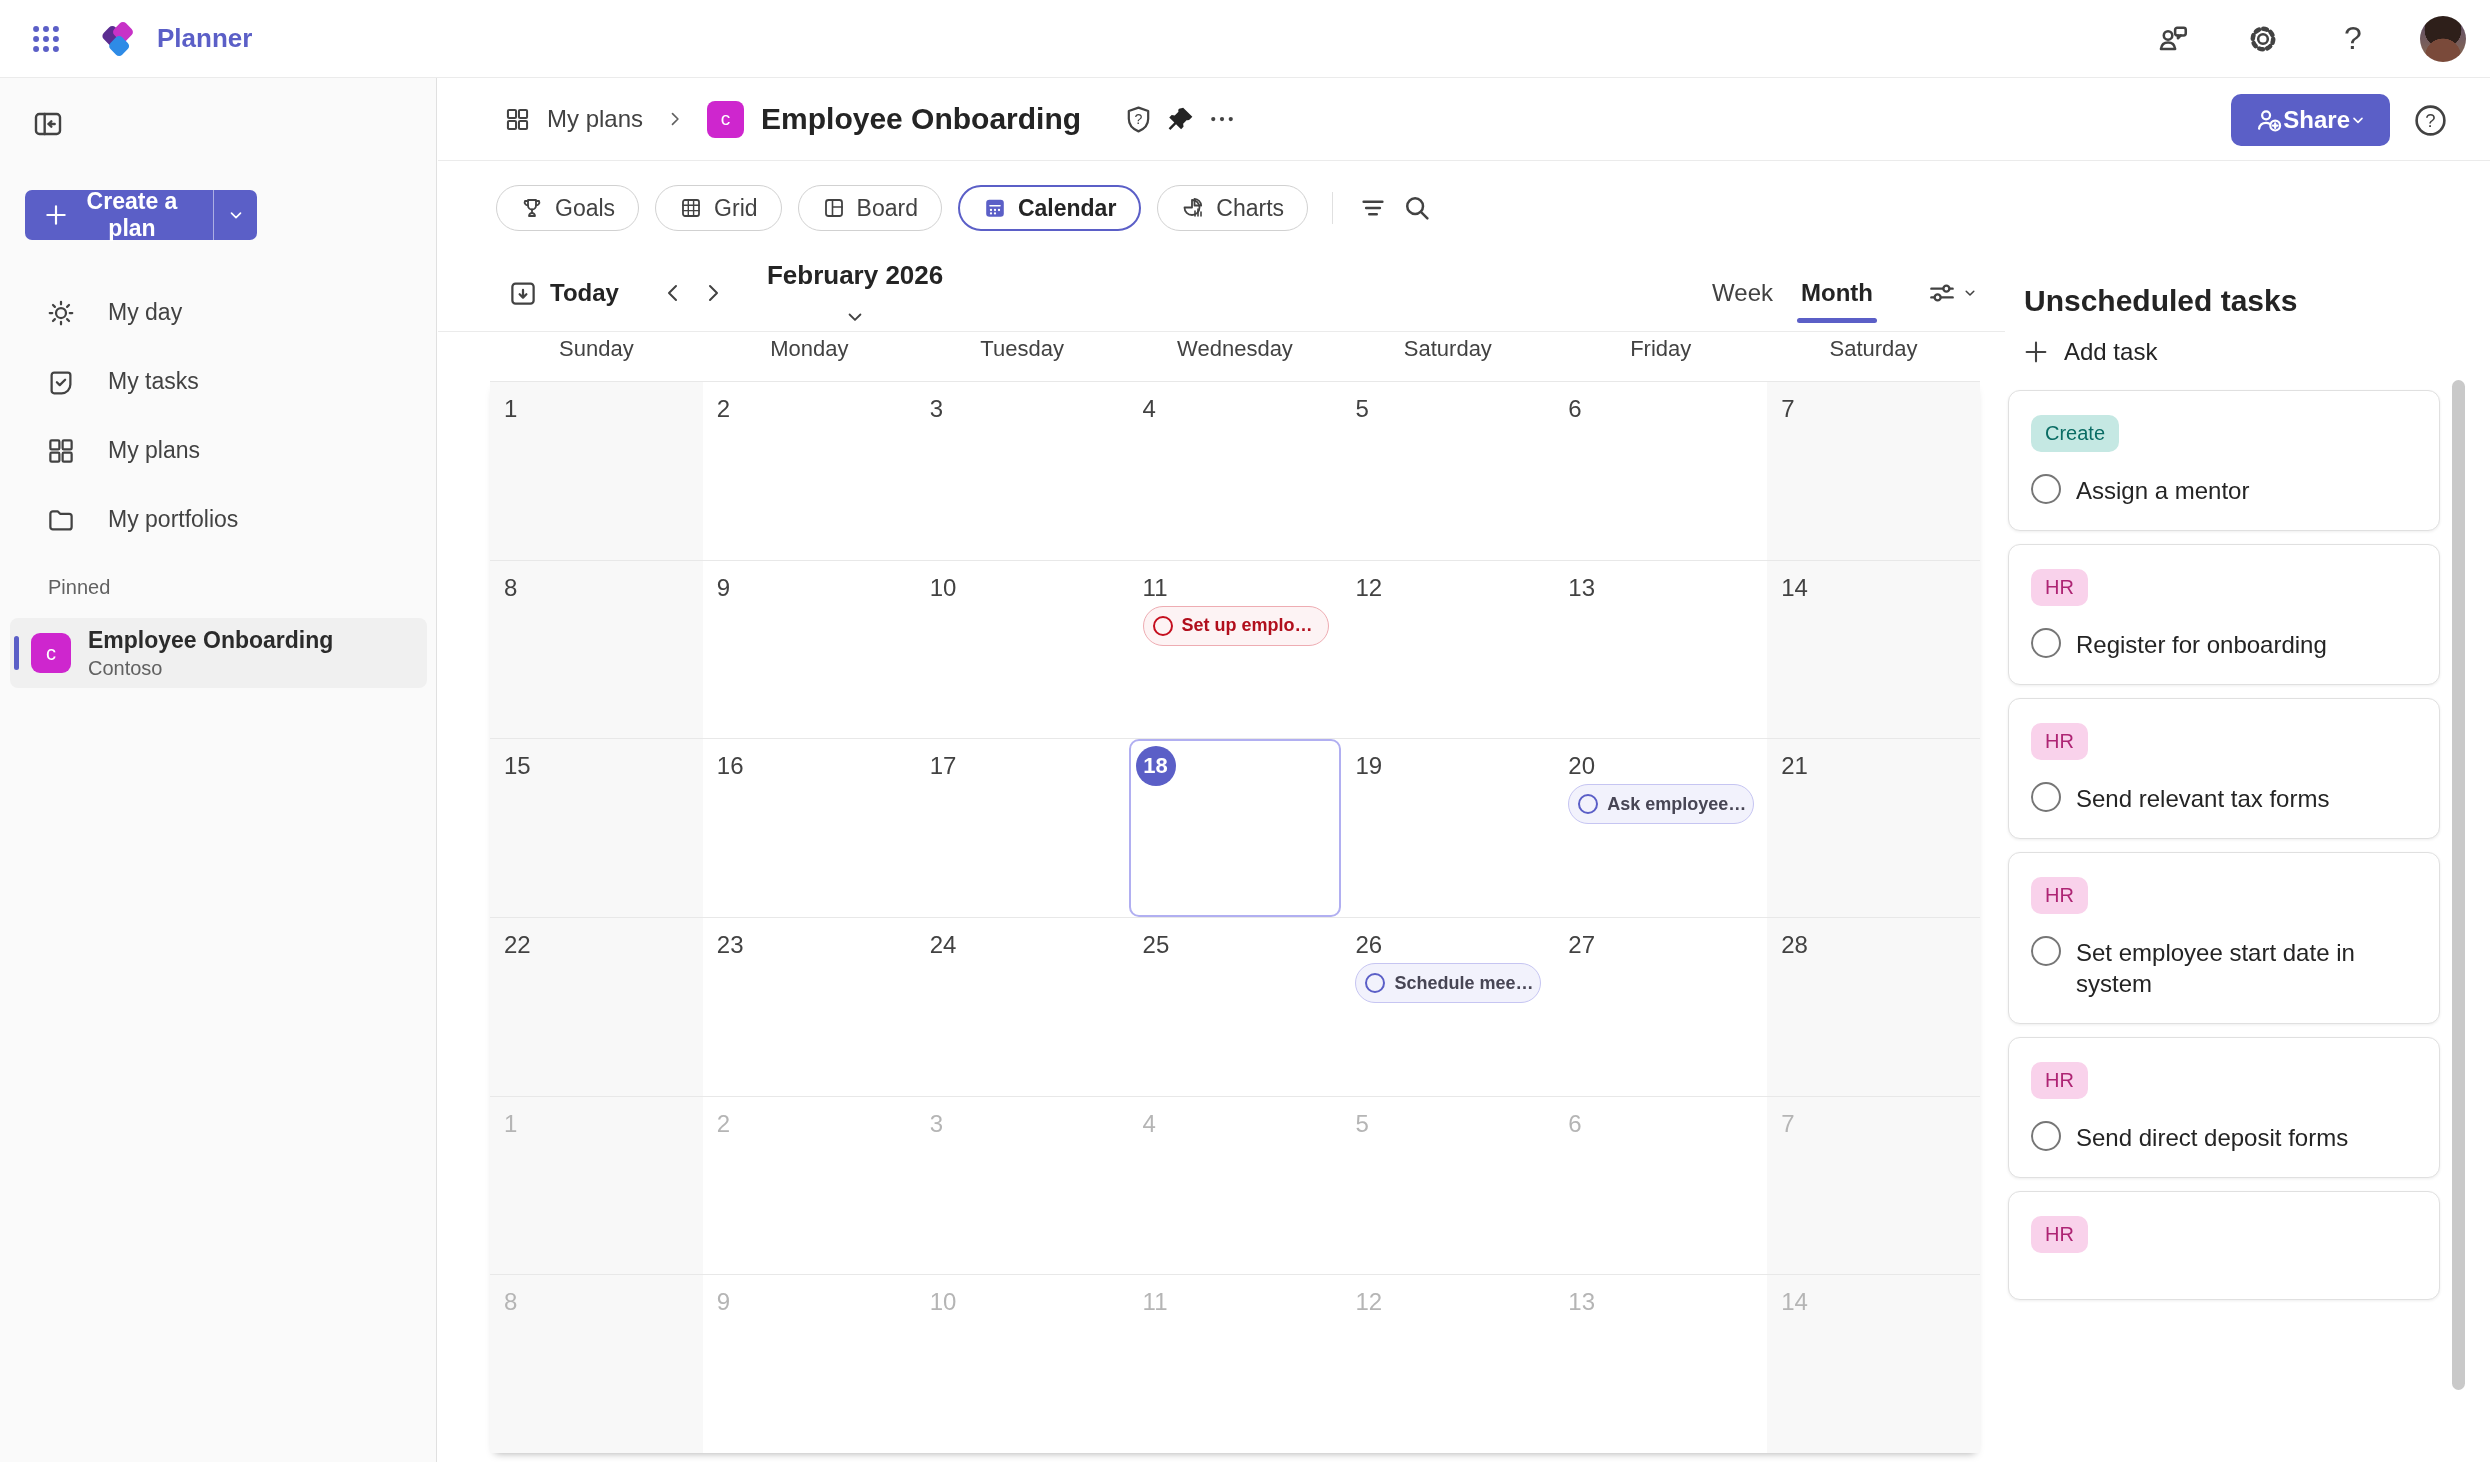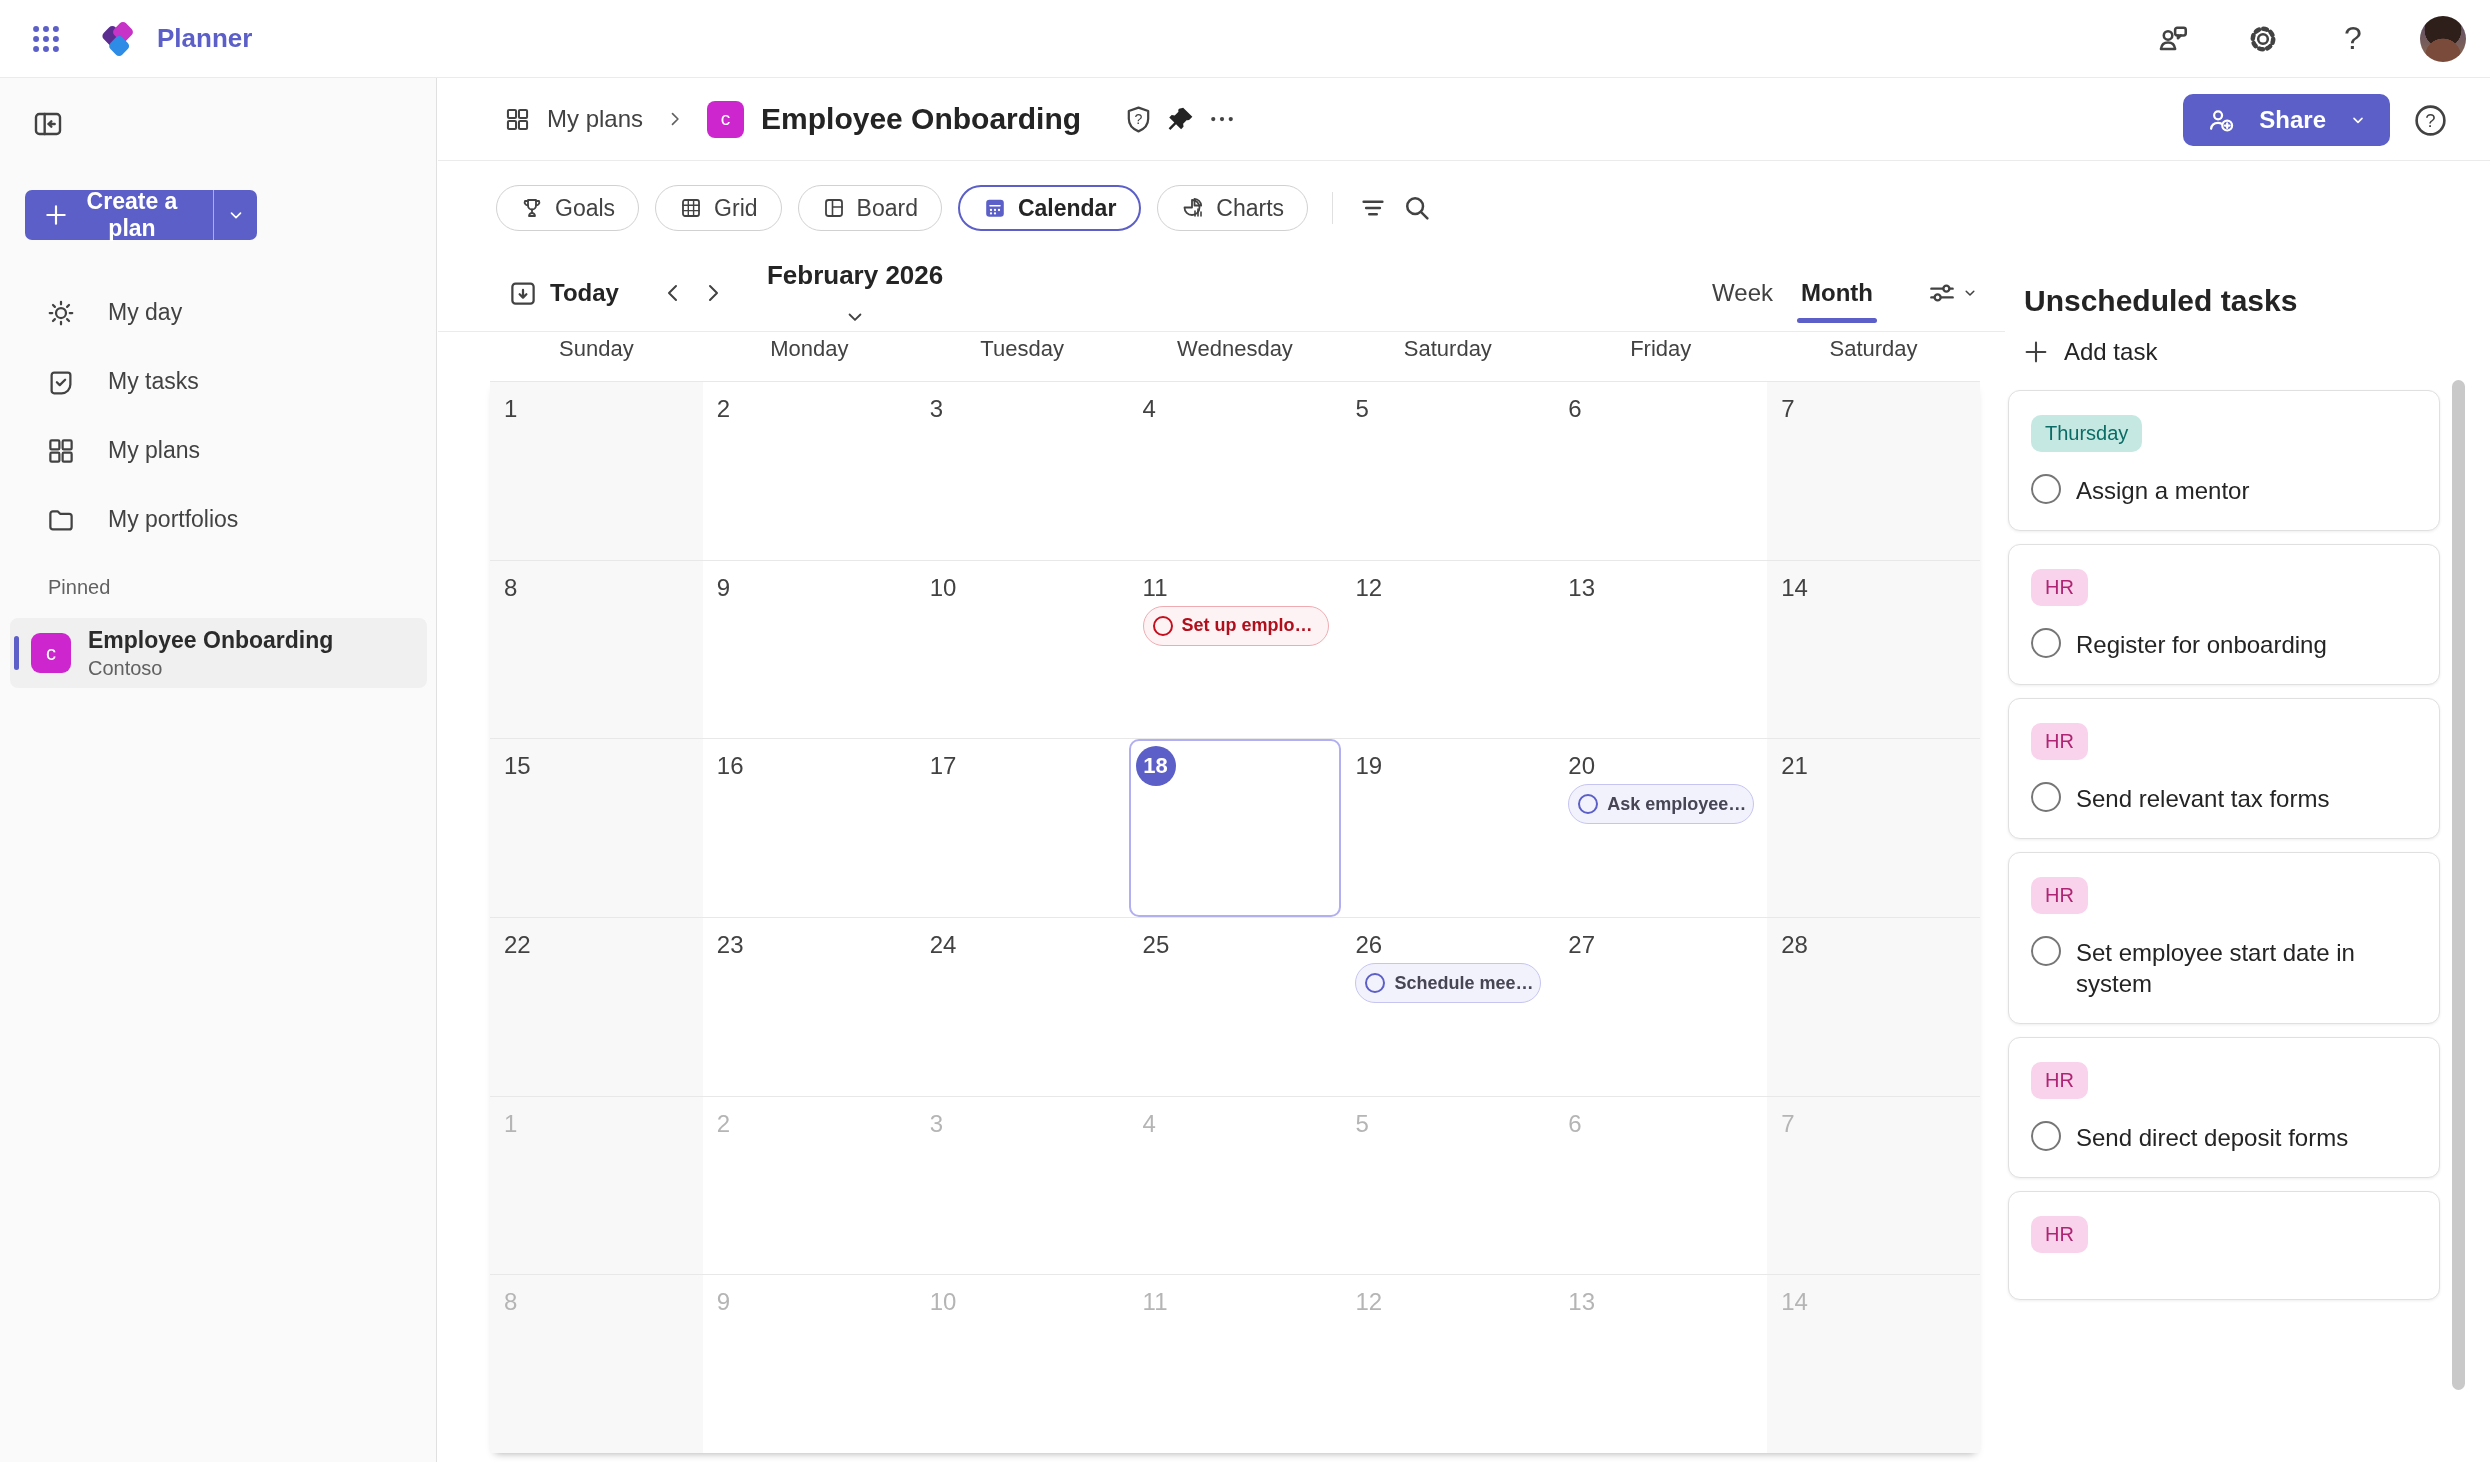--- a/index.html
+++ b/index.html
@@ -53,21 +53,21 @@
   .plan-header { position:absolute; left:438px; top:78px; width:2052px; height:83px;
     border-bottom:1px solid #EBEBEB; display:flex; align-items:center; padding-left:66px; }
   .crumb-root { display:flex; align-items:center; gap:16px; font-size:24px; color:#424242; cursor:pointer; }
   .crumb-sep { margin:0 22px; color:#616161; }
   .crumb-tile { width:37px; height:37px; border-radius:8px; background:#CE26CE; color:#fff;
     display:flex; align-items:center; justify-content:center; font-size:19px; }
   .plan-title { margin-left:17px; font-size:30px; font-weight:700; color:#242424; }
   .hdr-icon { width:42px; height:42px; color:#424242; display:flex; align-items:center; justify-content:center; }
   .hdr-icon.first { margin-left:36px; }
   .share-btn { position:absolute; right:100px; top:16px; height:52px; padding:0 24px;
-    background:#5B5FC7; color:#fff; border-radius:10px; display:flex; align-items:center; gap:24px;
+    background:#5B5FC7; color:#fff; border-radius:10px; display:flex; align-items:center; gap:0;
     font-size:24px; font-weight:700; }
   .plan-help { position:absolute; right:40px; top:22px; width:40px; height:40px; color:#424242; }
 
   
   .tabs-row { position:absolute; left:438px; top:161px; width:2052px; height:94px;
     display:flex; align-items:center; padding-left:58px; }
   .tab { height:46px; border:1.5px solid #D1D1D1; border-radius:23px; display:flex; align-items:center;
     gap:11px; padding:0 23px; font-size:23px; color:#424242; margin-right:16px; background:#fff; cursor:pointer; }
   .tab .icon { color:#424242; }
   .tab.active { border:2.5px solid #5B5FC7; font-weight:700; color:#242424; }
@@ -498,21 +498,21 @@
   <div class="panel-title">Unscheduled tasks</div>
   <button class="add-task">
     <span class="icon">
       <svg width="28" height="28" viewBox="0 0 24 24" fill="none" stroke="#424242" stroke-width="1.8" stroke-linecap="round">
           <path d="M12 4v16M4 12h16"></path>
         </svg>
     </span>
     <span>Add task</span>
   </button>
   <div class="cards" id="cards-host">
-      <div class="card"><span class="badge teal">Thursday</span><div class="card-row">
+      <div class="card"><span class="badge teal">Create</span><div class="card-row">
           <span class="task-ring"></span>
           <span class="card-title">Assign a mentor</span>
         </div></div>
       <div class="card"><span class="badge pink">HR</span><div class="card-row">
           <span class="task-ring"></span>
           <span class="card-title">Register for onboarding</span>
         </div></div>
       <div class="card"><span class="badge pink">HR</span><div class="card-row">
           <span class="task-ring"></span>
           <span class="card-title">Send relevant tax forms</span>

